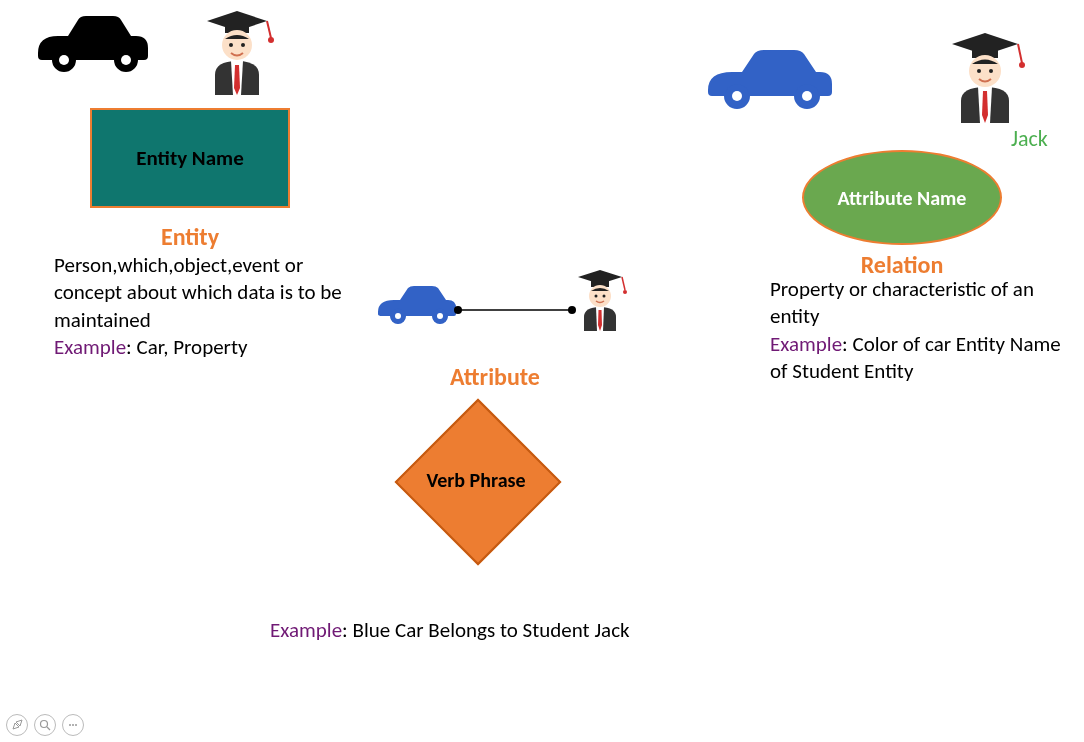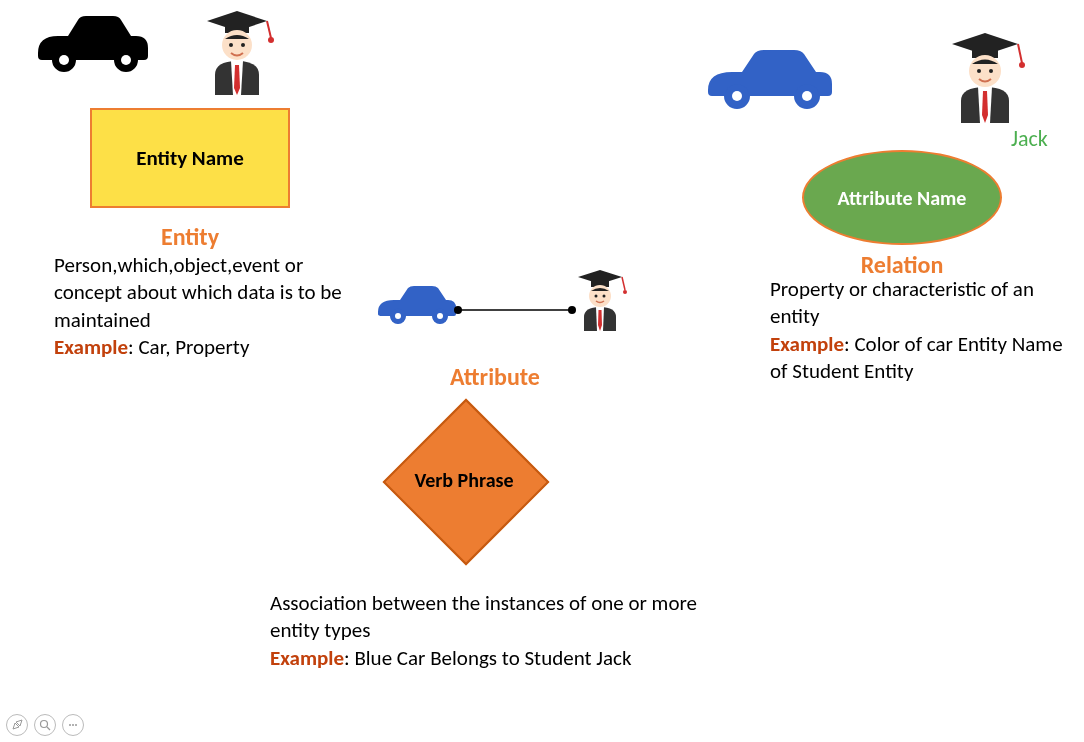--- a/index.html
+++ b/index.html
@@ -17,28 +17,28 @@
     font-weight: bold;
     font-size: 24px;
     text-align: center;
   }
   .desc {
     font-size: 21px;
     line-height: 1.3;
     color: #000;
   }
   .example-label {
-    color: #c2410c;
-    font-weight: bold;
+    color: #701a75;
+    font-weight: normal;
   }
   
   .entity-box {
     width: 200px;
     height: 100px;
-    background: #fde047;
+    background: #0f766e;
     border: 2px solid #ED7D31;
     display: flex;
     align-items: center;
     justify-content: center;
     font-weight: bold;
     font-size: 21px;
   }
   
   .attribute-ellipse {
     width: 200px;
@@ -224,28 +224,28 @@
     <circle cx="34" cy="31" r="1.5" fill="#222"></circle>
     <path d="M26 36 Q30 39 34 36" stroke="#D07050" stroke-width="1.5" fill="none"></path>
     <path fill="#333" d="M14 66 L14 52 Q14 42 30 42 Q46 42 46 52 L46 66 Z"></path>
     <path fill="#fff" d="M26 42 L34 42 L33 66 L27 66 Z"></path>
     <path fill="#D32F2F" d="M28.5 45 L31.5 45 L32 60 L30 66 L28 60 Z"></path>
   </svg>
 </div>
 
 <div class="abs section-title" style="left:420px; top:362px; width:150px;">Attribute</div>
 
-<div class="abs relation-diamond" style="left:384px; top:400px;">
+<div class="abs relation-diamond" style="left:396px; top:400px;">
   <div class="relation-text">
     <span>Verb Phrase</span>
   </div>
 </div>
 
 <div class="abs desc" style="left:270px; top:590px; width:470px;">
-  <span>Association between the instances of one or more entity types</span><br>
+  <br>
   <span class="example-label">Example</span><span>: Blue Car Belongs to Student Jack</span>
 </div>
 
 <div class="toolbar">
   <div class="tool-icon">
     <svg width="12" height="12" viewBox="0 0 12 12">
         <path d="M2 10 L4 4 L8 8 L2 10 Z M5 3 L9 7 L11 1 Z" fill="none" stroke="#999" stroke-width="1"></path>
       </svg>
   </div>
   <div class="tool-icon">

